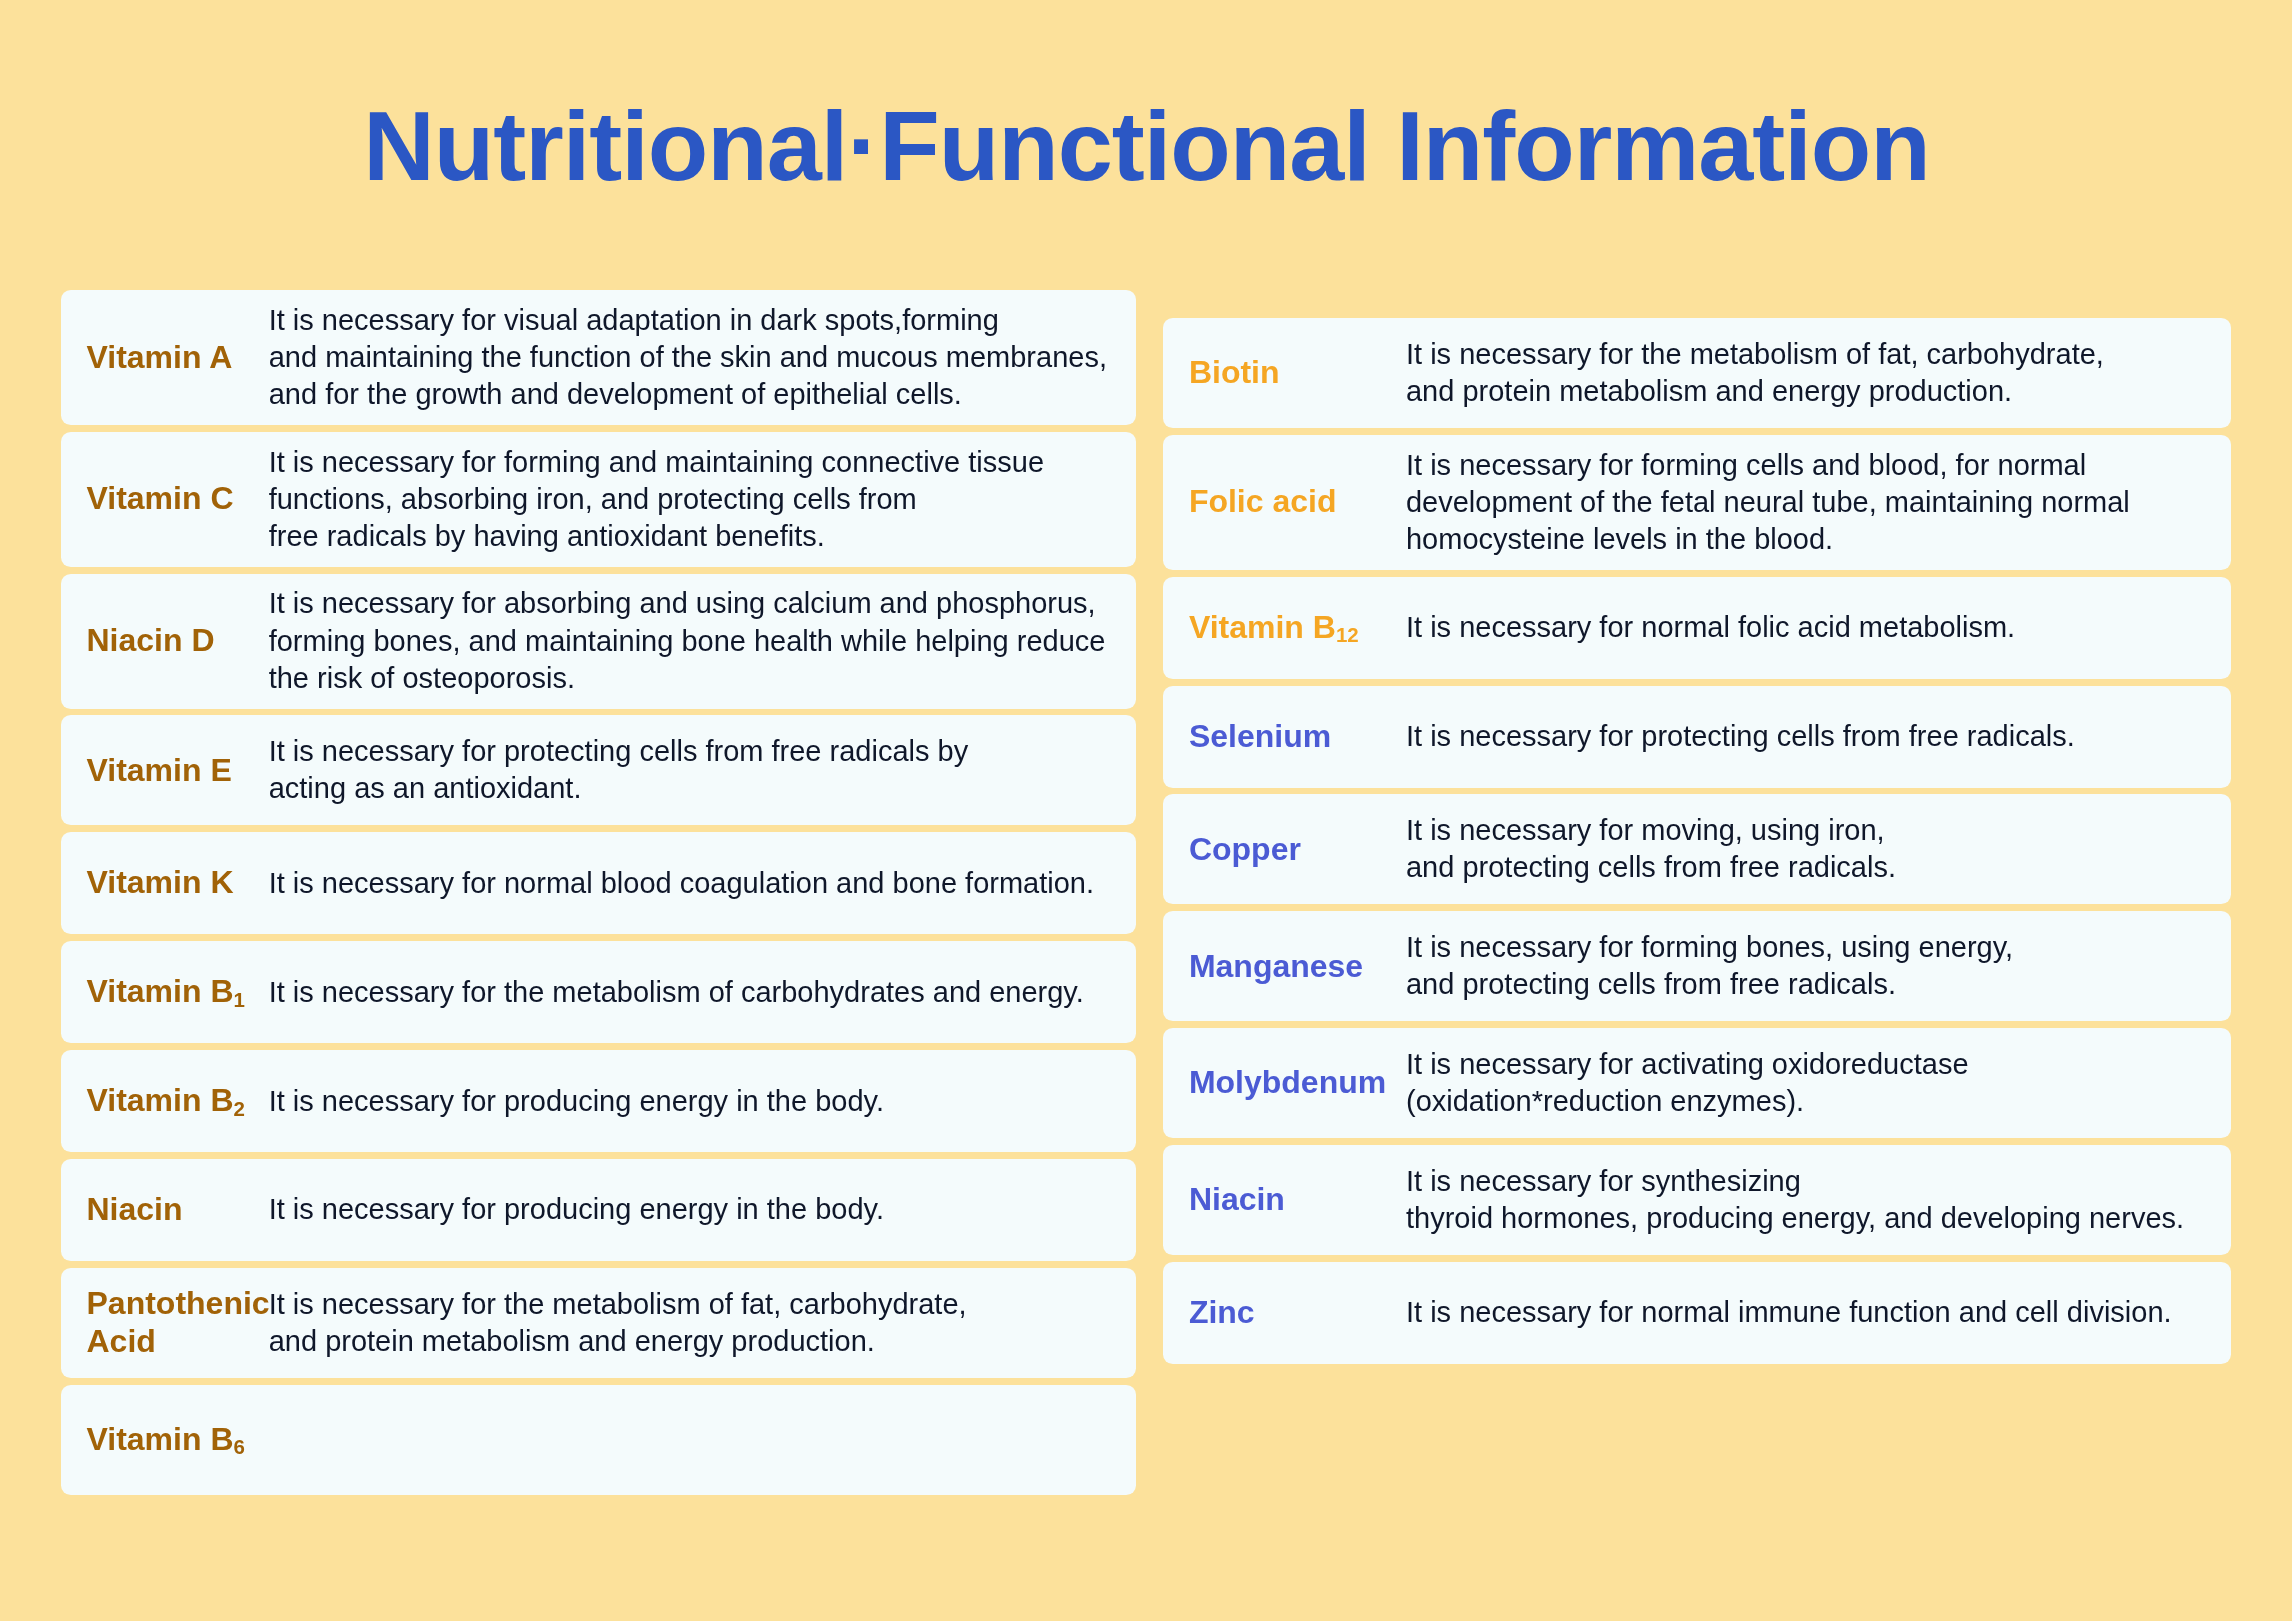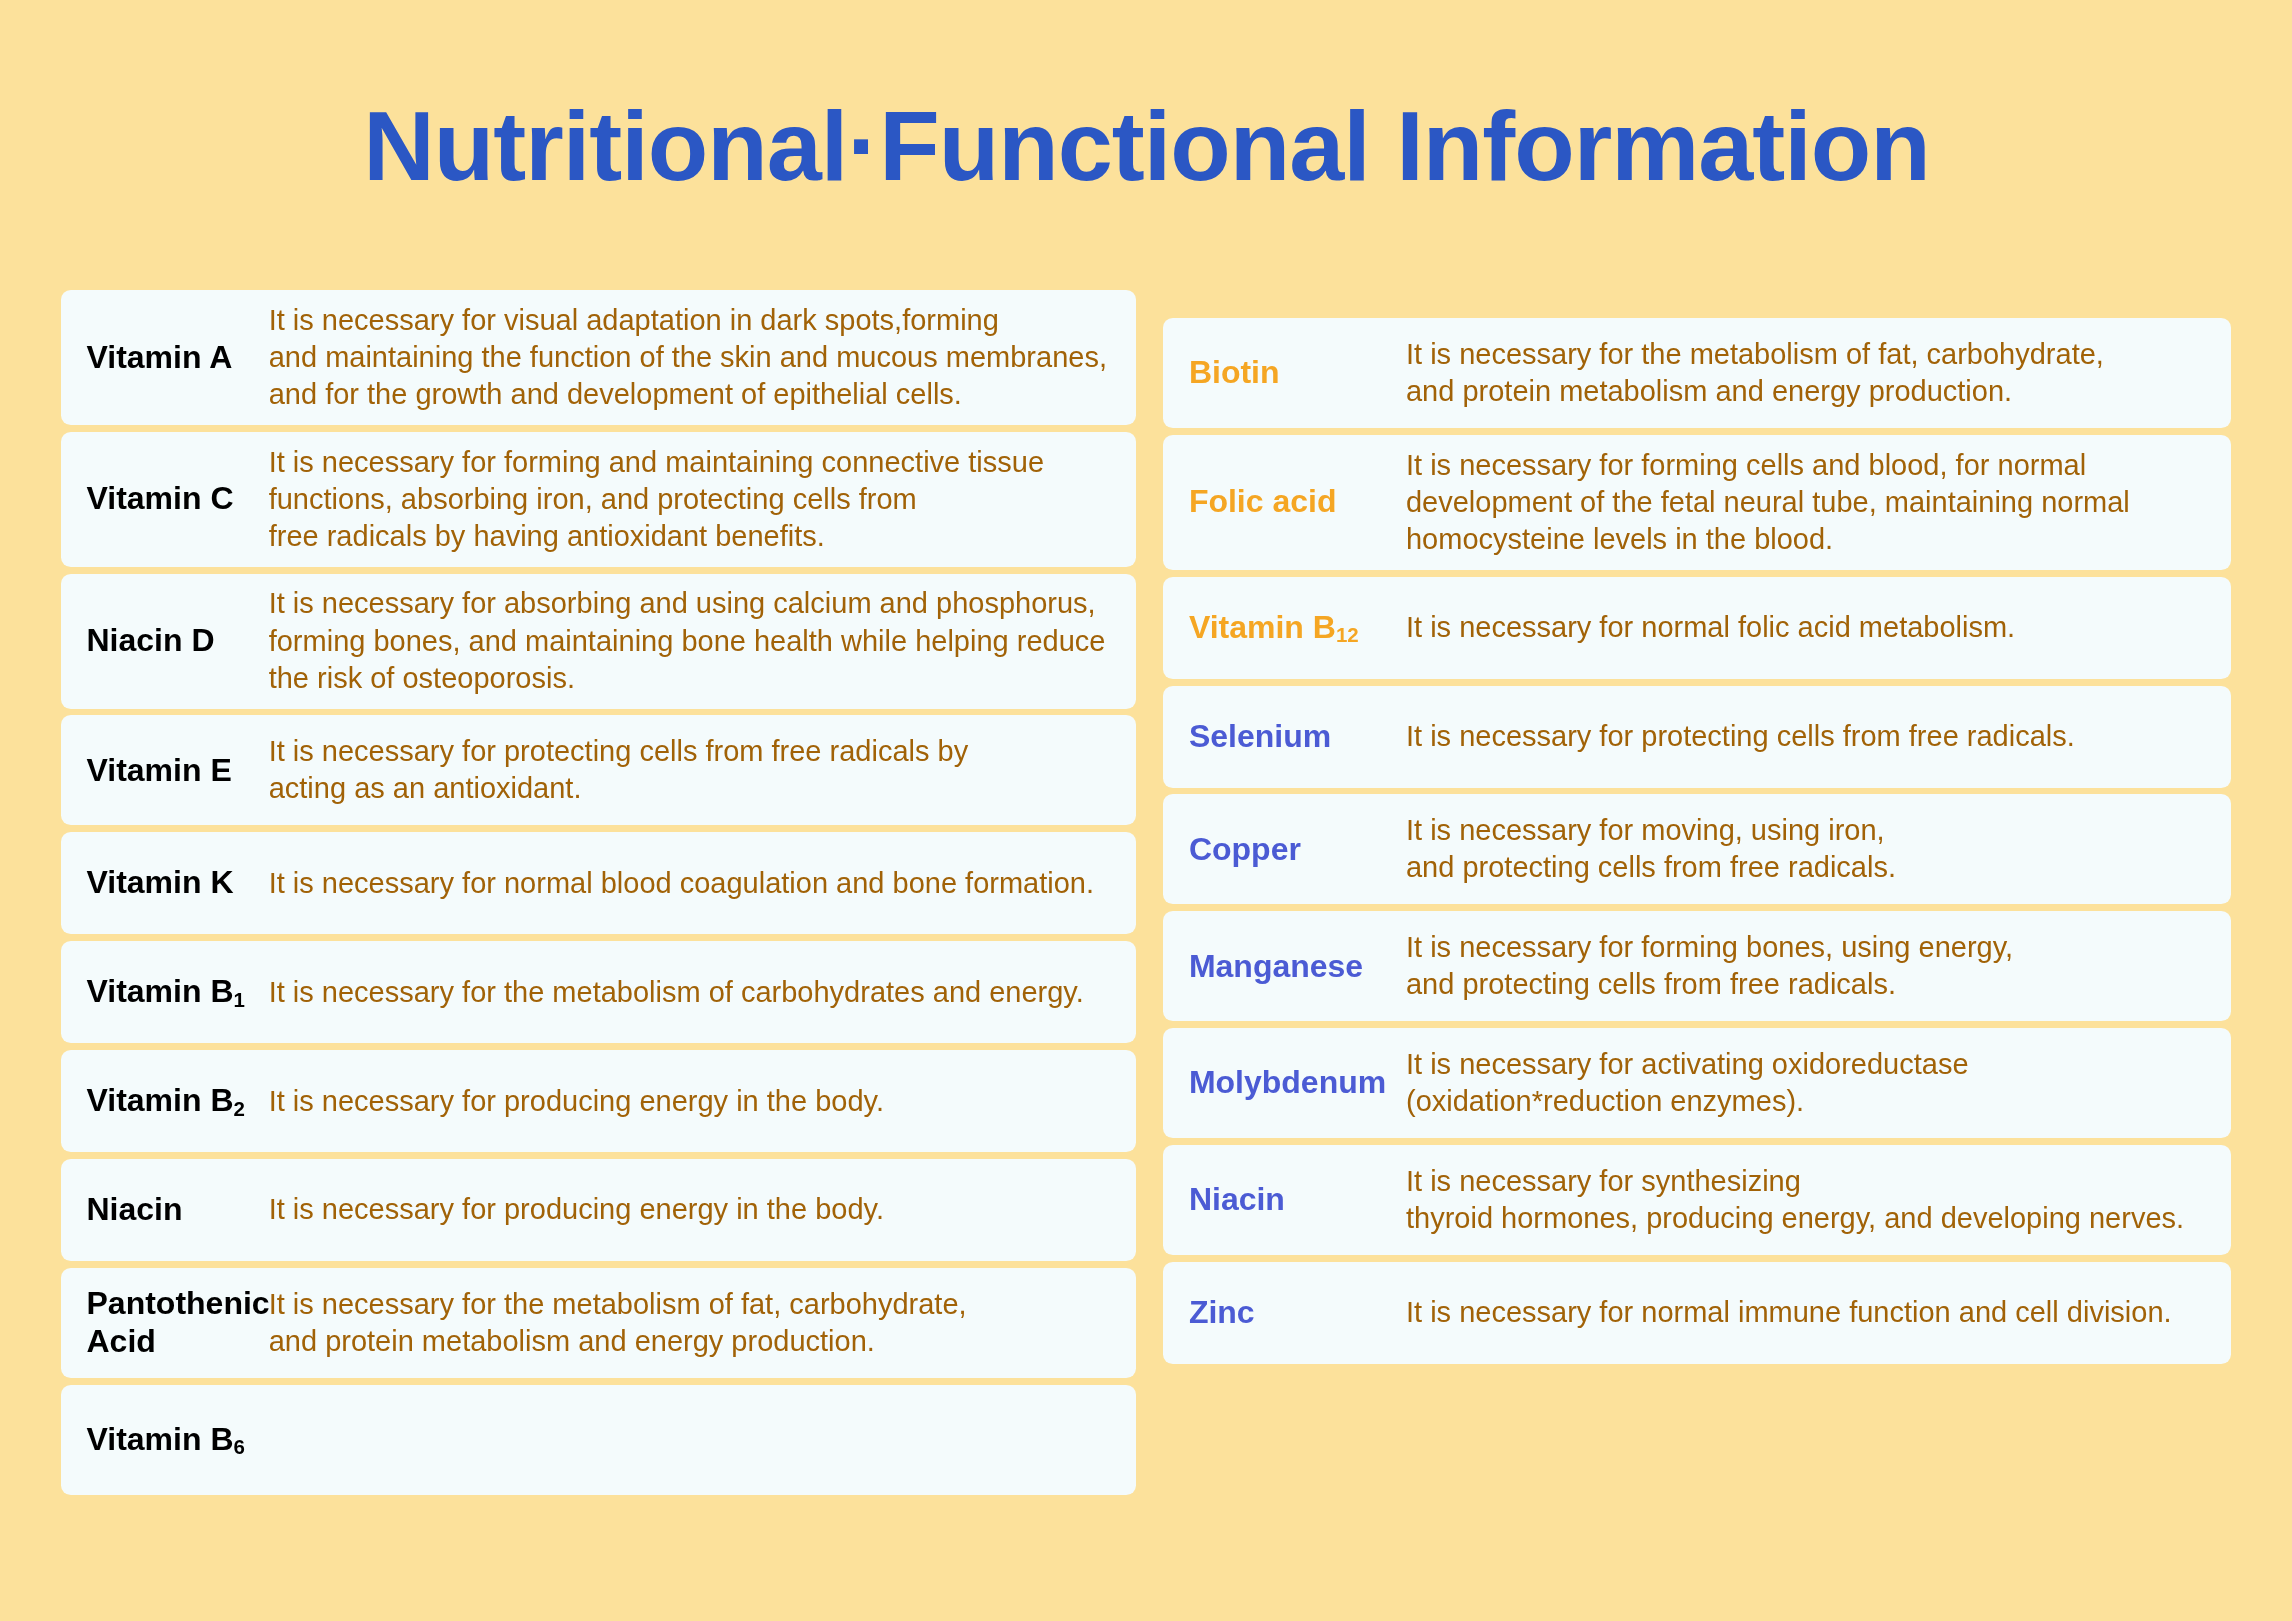--- a/index.html
+++ b/index.html
@@ -70,38 +70,38 @@
   .row.h2 { min-height: 110px; }
 
   .label {
     flex: 0 0 auto;
     font-size: 32px;
     font-weight: bold;
     line-height: 1.18;
     padding-left: 11.8px;
     box-sizing: border-box;
   }
-  .column.left .label  { width: 194px; color: #000000; }
+  .column.left .label  { width: 194px; color: #a16207; }
   .column.right .label { width: 225px; }
   .label.vit { color: #f5a623; }
   .label.min { color: #4b5bd4; }
 
   .label sub {
     font-size: 0.64em;
     vertical-align: baseline;
     position: relative;
     top: 0.22em;
     font-weight: bold;
   }
 
   .desc {
     flex: 1 1 auto;
     font-size: 29px;
     line-height: 1.28;
-    color: #a16207;
+    color: #0f172a;
     white-space: pre-line;
   }
   .column.right .desc { padding-left: 3.9px; }
 </style>
 </head>
 <body>
 
 <div class="page">
 
   <div class="title">Nutritional·Functional Information</div>

